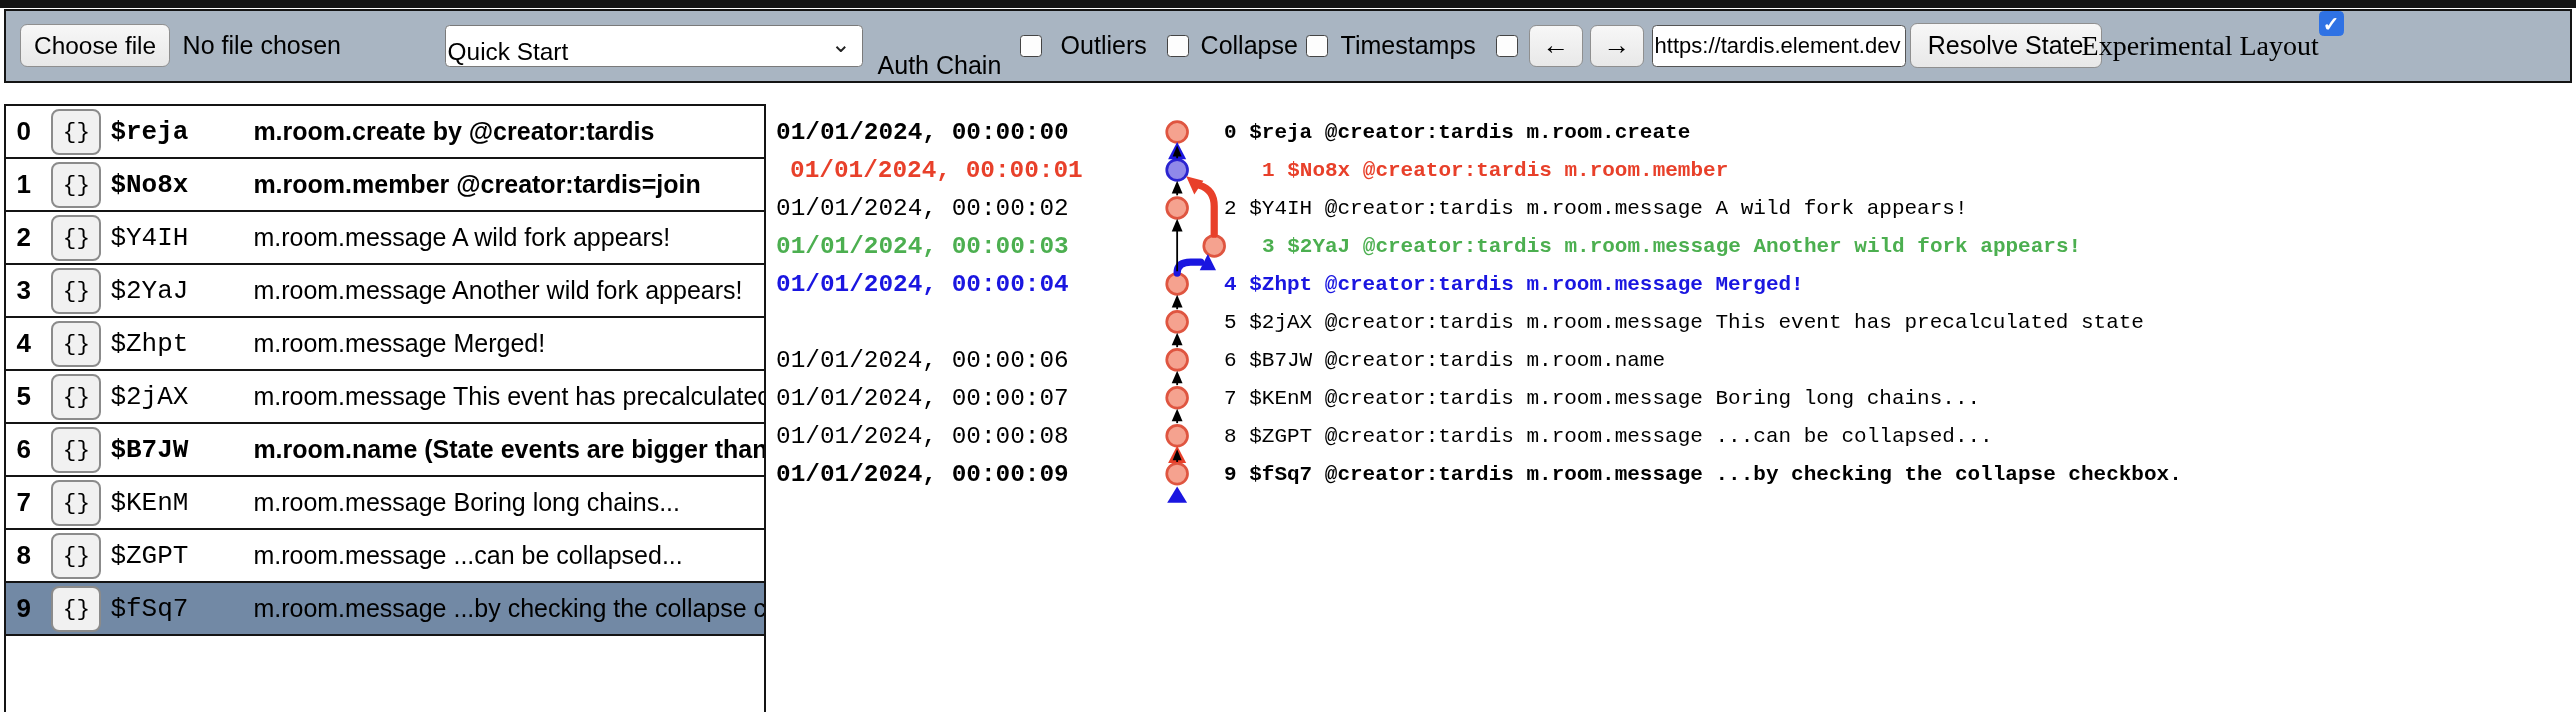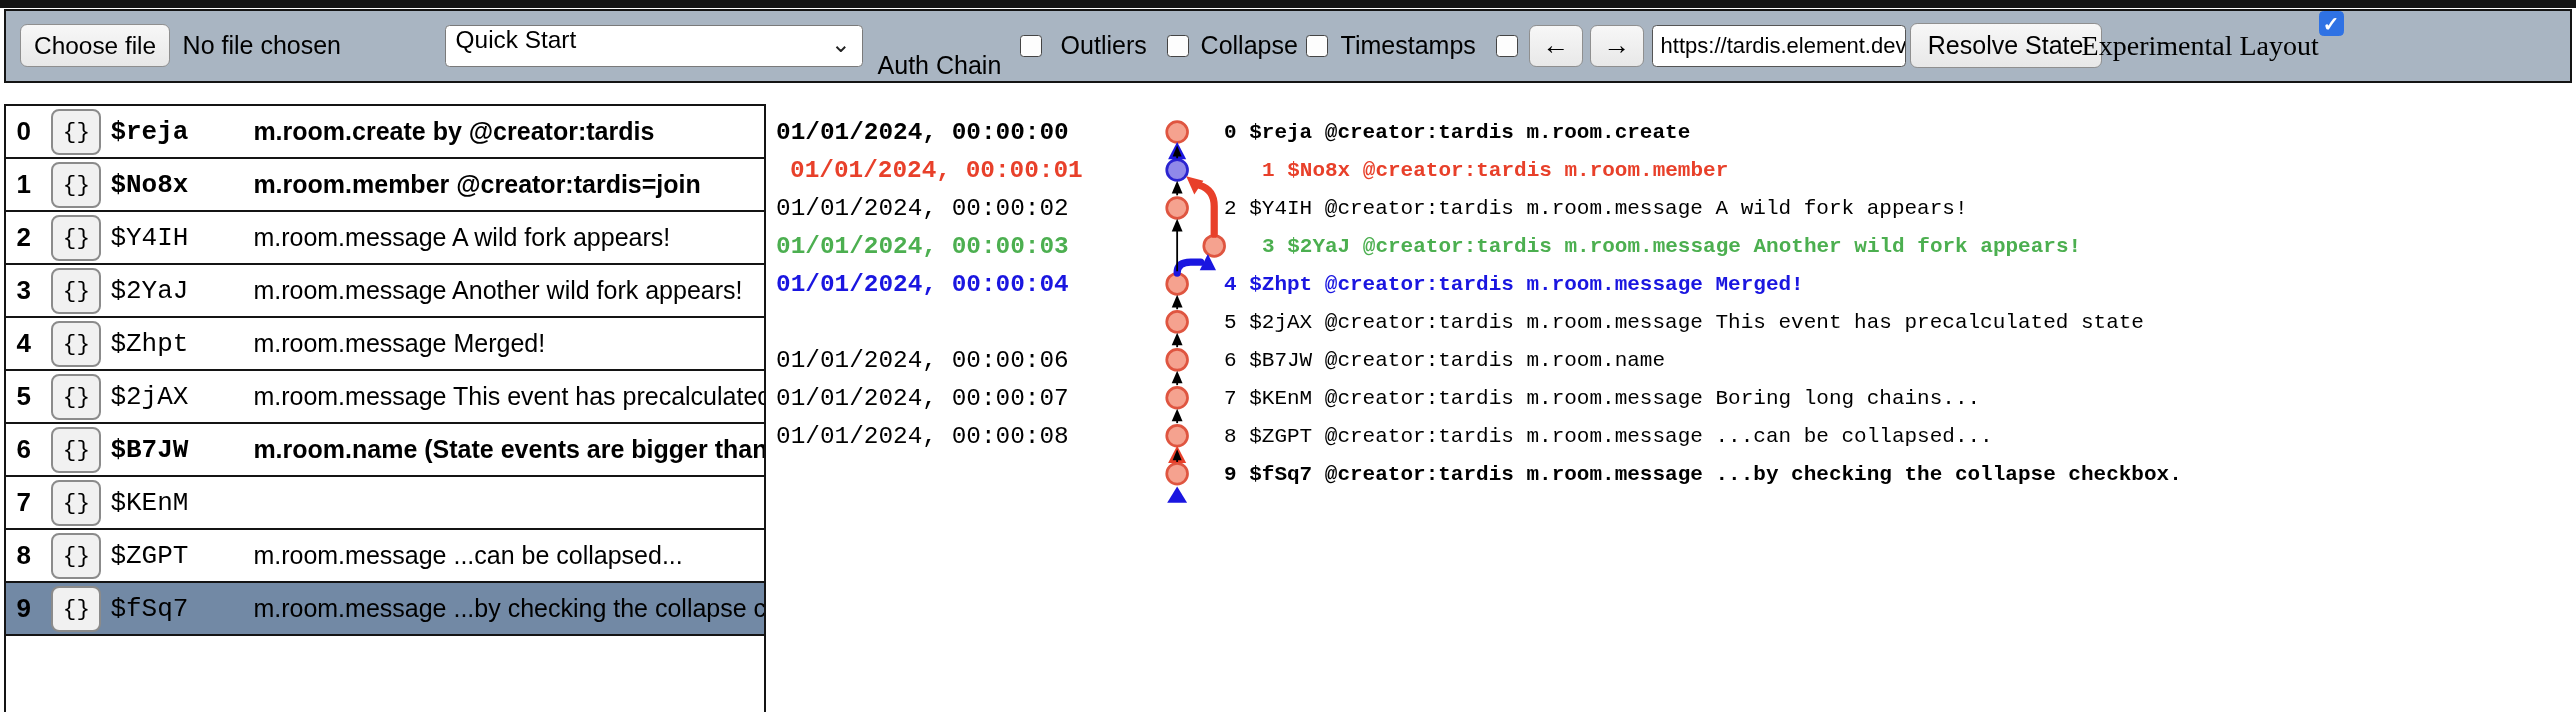--- a/index.html
+++ b/index.html
@@ -18,33 +18,33 @@
   .tb-btn { display:flex; align-items:center; justify-content:center;
             background:linear-gradient(#f7f7f7,#e8e8e8); border:1.8px solid #8f8f8f;
             border-radius:7.2px; font-size:24.4px; color:#000; cursor:default; }
   .tb-check { width:22px; height:22px; background:#fdfdfd; border:1.8px solid #444;
               border-radius:3.6px; }
   #choose-file { left:14.5px; }
   #choose-file .tb-btn { width:150px; height:43px; }
   #no-file { left:177px; }
   #preset-select { left:439px; }
   #preset-select .sel { width:418px; height:42px; background:#fff; border:1.8px solid #7a7a7a;
-        border-radius:4.5px; display:flex; align-items:flex-start; font-size:24.4px; padding:0 10px;
+        border-radius:4.5px; display:flex; align-items:flex-end; font-size:24.4px; padding:0 2px;
         position:relative; }
   #preset-select .chev { position:absolute; right:11px; top:50%; transform:translateY(-58%);
         font-size:23.5px; color:#222; }
   #cb-authchain-label { left:872px;align-items:flex-end; } #cb-authchain { left:1014px; }
   #cb-outliers-label  { left:1055px;} #cb-outliers  { left:1161px; }
   #cb-collapse-label  { left:1195px;} #cb-collapse  { left:1300px; }
   #cb-timestamps-label{ left:1335px;} #cb-timestamps{ left:1490px; }
   #btn-back { left:1523px; } #btn-fwd { left:1584px; }
   #btn-back .tb-btn, #btn-fwd .tb-btn { width:54px; height:42px; font-size:27px; }
   #url-wrap { left:1646px; }
   #url-input { width:254px; height:42px; background:#fff; border:1.8px solid #555;
-               border-radius:4.5px; font-size:22px; padding:0 8px; overflow:hidden;
+               border-radius:4.5px; font-size:22px; padding:0 2px; overflow:hidden;
                white-space:nowrap; display:flex; align-items:center;
                font-family:"Liberation Sans",sans-serif; color:#000; }
   #resolve-wrap { left:1904px; }
   #resolve-wrap .tb-btn { width:192px; height:45px; font-size:25px; }
   #exp-label { left:2076px;font-family:Liberation Serif, serif; }
   #exp-label .tb-label { font-size:28px; }
   #exp-check { left:2313px; width:25px; height:25px; background:#2f72e4;
                border:1.8px solid #2f72e4; border-radius:4.5px; display:flex; align-items:center;
                justify-content:center; color:#fff; font-size:20px; font-weight:bold; }
 
@@ -176,20 +176,21 @@
       <div class="ev-row state">
         <span class="ev-num">6</span>
         <span class="ev-json">{}</span>
         <span class="ev-id">$B7JW</span>
         <span class="ev-desc">m.room.name (State events are bigger than m</span>
       </div>
       <div class="ev-row">
         <span class="ev-num">7</span>
         <span class="ev-json">{}</span>
         <span class="ev-id">$KEnM</span>
+        <span class="ev-desc">m.room.message Boring long chains...</span>
       </div>
       <div class="ev-row">
         <span class="ev-num">8</span>
         <span class="ev-json">{}</span>
         <span class="ev-id">$ZGPT</span>
         <span class="ev-desc">m.room.message ...can be collapsed...</span>
       </div>
       <div class="ev-row" style="background: rgb(114, 137, 165);">
         <span class="ev-num">9</span>
         <span class="ev-json">{}</span>
@@ -246,15 +247,16 @@
     <div class="ev-line" style="top: 229px; left: 1242px; color: rgb(76, 175, 80); font-weight: 700;">3 $2YaJ @creator:tardis m.room.message Another wild fork appears!</div>
     <div class="ts-cell" style="top: 267px; color: rgb(26, 22, 224); font-weight: 700;">01/01/2024, 00:00:04</div>
     <div class="ev-line" style="top: 267px; left: 1204px; color: rgb(26, 22, 224); font-weight: 700;">4 $Zhpt @creator:tardis m.room.message Merged!</div>
     <div class="ev-line" style="top: 305px; left: 1204px; color: rgb(0, 0, 0); font-weight: 400;">5 $2jAX @creator:tardis m.room.message This event has precalculated state</div>
     <div class="ts-cell" style="top: 343px; color: rgb(0, 0, 0); font-weight: 400;">01/01/2024, 00:00:06</div>
     <div class="ev-line" style="top: 343px; left: 1204px; color: rgb(0, 0, 0); font-weight: 400;">6 $B7JW @creator:tardis m.room.name</div>
     <div class="ts-cell" style="top: 381px; color: rgb(0, 0, 0); font-weight: 400;">01/01/2024, 00:00:07</div>
     <div class="ev-line" style="top: 381px; left: 1204px; color: rgb(0, 0, 0); font-weight: 400;">7 $KEnM @creator:tardis m.room.message Boring long chains...</div>
     <div class="ts-cell" style="top: 419px; color: rgb(0, 0, 0); font-weight: 400;">01/01/2024, 00:00:08</div>
     <div class="ev-line" style="top: 419px; left: 1204px; color: rgb(0, 0, 0); font-weight: 400;">8 $ZGPT @creator:tardis m.room.message ...can be collapsed...</div>
+    <div class="ts-cell" style="top: 457px; color: rgb(0, 0, 0); font-weight: 700;">01/01/2024, 00:00:09</div>
     <div class="ev-line" style="top: 457px; left: 1204px; color: rgb(0, 0, 0); font-weight: 700;">9 $fSq7 @creator:tardis m.room.message ...by checking the collapse checkbox.</div>
   </div>
 
 
 </body></html>

